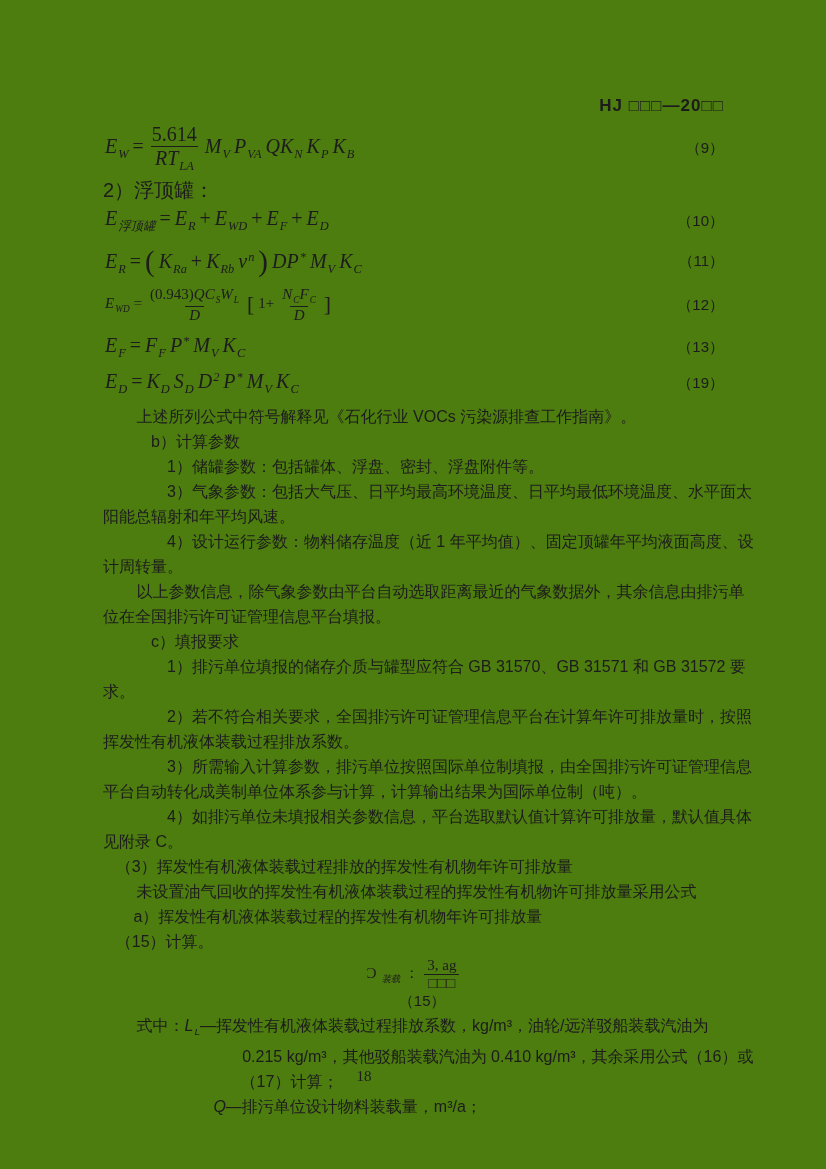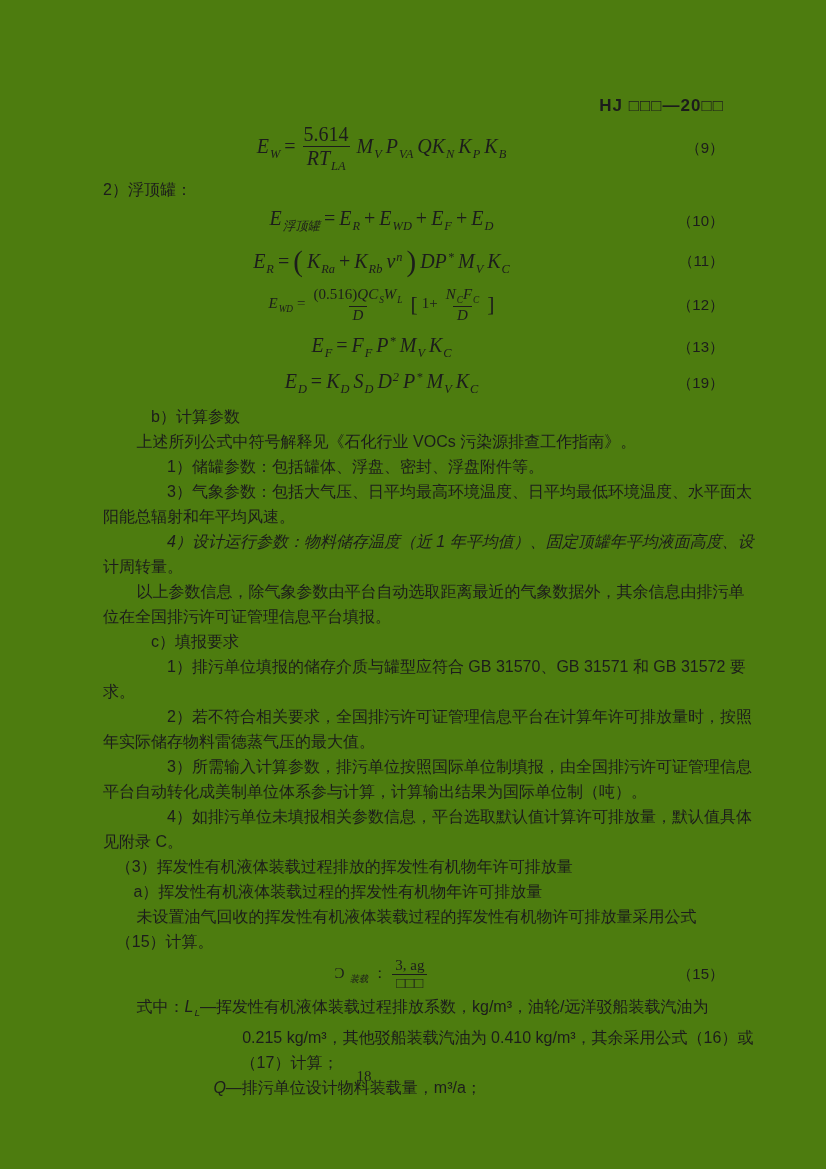--- a/index.html
+++ b/index.html
@@ -2,42 +2,42 @@
 <html><head>
 <meta charset="utf-8">
 <style>
   html,body{margin:0;padding:0;background:#e8e8e8;}
   .page{position:relative;width:826px;height:1169px;background:#4d7c0f;overflow:hidden;
         font-family:"Liberation Sans","DejaVu Sans",sans-serif;color:#1c1c1c;margin:0 auto;}
   .content{position:absolute;left:103px;top:0;width:621px;}
   .hdr{margin-top:94px;text-align:right;font-weight:bold;font-size:17px;line-height:24px;letter-spacing:1px;}
   
   .eqrow{display:flex;align-items:center;font-family:"Liberation Serif","DejaVu Serif",serif;padding:2px 0;}
-  .eqrow .body{flex:1;text-align:center;white-space:nowrap;}
+  .eqrow .body{flex:1;text-align:left;white-space:nowrap;}
   .eqrow .body > span{margin:0 2px;}
   .eqnum{font-family:"Liberation Sans","DejaVu Sans",sans-serif;font-size:15px;color:#1c1c1c;
          width:64px;text-align:right;flex:0 0 auto;}
   .var{font-style:italic;}
   .sb{font-size:0.62em;vertical-align:-0.4em;margin-left:1px;}
   .sp{font-size:0.62em;vertical-align:0.55em;margin-left:1px;}
   .big{font-size:1.45em;font-style:normal;font-weight:300;vertical-align:-0.1em;}
   .fr{display:inline-flex;flex-direction:column;align-items:center;vertical-align:middle;
       line-height:1.15;margin:0 3px;}
   .fr .n{display:block;padding:0 4px;}
   .fr .d{display:block;border-top:1.5px solid #1c1c1c;padding:0 4px;}
   #f9{margin-top:3px;font-size:20px;}
   #f10{margin-top:2px;font-size:20px;}
   #f11{margin-top:6px;font-size:20px;}
   #f12{margin-top:4px;font-size:15px;}
   #f13{margin-top:6px;font-size:20px;}
   #f14{margin-top:5px;font-size:20px;}
-  #f15{font-size:15px;margin-top:1px;}
+  #f15{font-size:15px;margin-top:1px;flex-direction:column;}
   
   .tl{font-size:16px;line-height:25px;white-space:nowrap;}
-  .tl-floating{font-size:16px;line-height:26px;margin-top:2px;}
+  .tl-floating{font-size:20px;line-height:26px;margin-top:2px;}
   .textblock{margin-top:5px;}
   .footer{position:absolute;top:1068px;left:0;width:728px;text-align:center;
           font-family:"Liberation Serif","DejaVu Serif",serif;font-size:15px;color:#1c1c1c;}
 </style>
 </head>
 <body>
 
 <div class="page">
   <div class="content">
 
@@ -56,59 +56,59 @@
     <div class="eqrow" id="f10">
       <span class="body"><span class="var">E<span class="sb var">浮顶罐</span></span><span>=</span><span class="var">E<span class="sb var">R</span></span><span>+</span><span class="var">E<span class="sb var">WD</span></span><span>+</span><span class="var">E<span class="sb var">F</span></span><span>+</span><span class="var">E<span class="sb var">D</span></span></span>
       <span class="eqnum">（10）</span>
     </div>
     <div class="eqrow" id="f11">
       <span class="body"><span class="var">E<span class="sb var">R</span></span><span>=</span><span class="big">(</span><span class="var">K<span class="sb var">Ra</span></span><span>+</span><span class="var">K<span class="sb var">Rb</span></span><span class="var">v<span class="sp var">n</span></span><span class="big">)</span><span class="var">DP<span class="sp var">*</span></span><span class="var">M<span class="sb var">V</span></span><span class="var">K<span class="sb var">C</span></span></span>
       <span class="eqnum">（11）</span>
     </div>
     <div class="eqrow" id="f12">
       <span class="body"><span class="var">E<span class="sb var">WD</span></span><span>=</span><span class="fr">
-            <span class="n"><span>(0.516)</span><span class="var">QC<span class="sb var">S</span></span><span class="var">W<span class="sb var">L</span></span></span>
+            <span class="n"><span>(0.943)</span><span class="var">QC<span class="sb var">S</span></span><span class="var">W<span class="sb var">L</span></span></span>
             <span class="d"><span class="var">D</span></span>
           </span><span class="big">[</span><span>1+</span><span class="fr">
             <span class="n"><span class="var">N<span class="sb var">C</span></span><span class="var">F<span class="sb var">C</span></span></span>
             <span class="d"><span class="var">D</span></span>
           </span><span class="big">]</span></span>
       <span class="eqnum">（12）</span>
     </div>
     <div class="eqrow" id="f13">
       <span class="body"><span class="var">E<span class="sb var">F</span></span><span>=</span><span class="var">F<span class="sb var">F</span></span><span class="var">P<span class="sp var">*</span></span><span class="var">M<span class="sb var">V</span></span><span class="var">K<span class="sb var">C</span></span></span>
       <span class="eqnum">（13）</span>
     </div>
     <div class="eqrow" id="f14">
       <span class="body"><span class="var">E<span class="sb var">D</span></span><span>=</span><span class="var">K<span class="sb var">D</span></span><span class="var">S<span class="sb var">D</span></span><span class="var">D<span class="sp var">2</span></span><span class="var">P<span class="sp var">*</span></span><span class="var">M<span class="sb var">V</span></span><span class="var">K<span class="sb var">C</span></span></span>
       <span class="eqnum">（19）</span>
     </div>
 
     <div class="textblock">
+        <div class="tl" style="padding-left: 2.1em;">上述所列公式中符号解释见《石化行业 VOCs 污染源排查工作指南》。</div>
         <div class="tl" style="padding-left: 3em;">b）计算参数</div>
-        <div class="tl" style="padding-left: 2.1em;">上述所列公式中符号解释见《石化行业 VOCs 污染源排查工作指南》。</div>
         <div class="tl" style="padding-left: 4em;">1）储罐参数：包括罐体、浮盘、密封、浮盘附件等。</div>
         <div class="tl" style="padding-left: 4em;">3）气象参数：包括大气压、日平均最高环境温度、日平均最低环境温度、水平面太</div>
         <div class="tl" style="padding-left: 0em;">阳能总辐射和年平均风速。</div>
-        <div class="tl" style="padding-left: 4em; font-style: italic;">4）设计运行参数：物料储存温度（近 1 年平均值）、固定顶罐年平均液面高度、设</div>
+        <div class="tl" style="padding-left: 4em;">4）设计运行参数：物料储存温度（近 1 年平均值）、固定顶罐年平均液面高度、设</div>
         <div class="tl" style="padding-left: 0em;">计周转量。</div>
         <div class="tl" style="padding-left: 2.1em;">以上参数信息，除气象参数由平台自动选取距离最近的气象数据外，其余信息由排污单</div>
         <div class="tl" style="padding-left: 0em;">位在全国排污许可证管理信息平台填报。</div>
         <div class="tl" style="padding-left: 3em;">c）填报要求</div>
         <div class="tl" style="padding-left: 4em;">1）排污单位填报的储存介质与罐型应符合 GB 31570、GB 31571 和 GB 31572 要</div>
         <div class="tl" style="padding-left: 0em;">求。</div>
         <div class="tl" style="padding-left: 4em;">2）若不符合相关要求，全国排污许可证管理信息平台在计算年许可排放量时，按照</div>
-        <div class="tl" style="padding-left: 0em;">年实际储存物料雷德蒸气压的最大值。</div>
+        <div class="tl" style="padding-left: 0em;">挥发性有机液体装载过程排放系数。</div>
         <div class="tl" style="padding-left: 4em;">3）所需输入计算参数，排污单位按照国际单位制填报，由全国排污许可证管理信息</div>
         <div class="tl" style="padding-left: 0em;">平台自动转化成美制单位体系参与计算，计算输出结果为国际单位制（吨）。</div>
         <div class="tl" style="padding-left: 4em;">4）如排污单位未填报相关参数信息，平台选取默认值计算许可排放量，默认值具体</div>
         <div class="tl" style="padding-left: 0em;">见附录 C。</div>
         <div class="tl" style="padding-left: 0.8em;">（3）挥发性有机液体装载过程排放的挥发性有机物年许可排放量</div>
+        <div class="tl" style="padding-left: 2.1em;">未设置油气回收的挥发性有机液体装载过程的挥发性有机物许可排放量采用公式</div>
         <div class="tl" style="padding-left: 1.9em;">a）挥发性有机液体装载过程的挥发性有机物年许可排放量</div>
-        <div class="tl" style="padding-left: 2.1em;">未设置油气回收的挥发性有机液体装载过程的挥发性有机物许可排放量采用公式</div>
         <div class="tl" style="padding-left: 0.8em;">（15）计算。</div>
       </div>
 
     <div class="eqrow" id="f15">
       <span class="body"><span>Ɔ</span><span class="var"><span class="sb var">装载</span></span><span>：</span><span class="fr">
             <span class="n"><span>3, ag</span></span>
             <span class="d"><span>□□□</span></span>
           </span></span>
       <span class="eqnum">（15）</span>
     </div>

